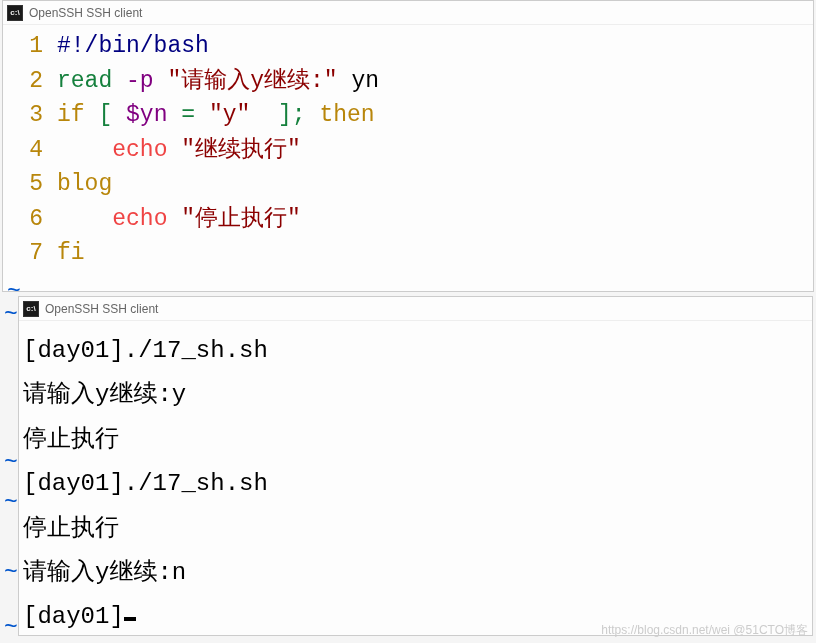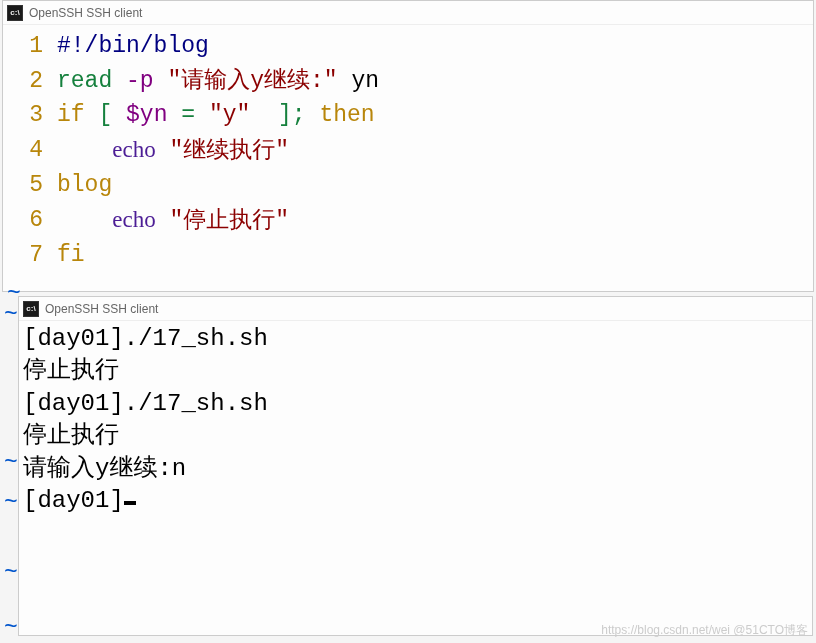--- a/index.html
+++ b/index.html
@@ -61,38 +61,38 @@
     }
     .line-number {
       width: 54px;
       text-align: right;
       padding-right: 14px;
       color: #b8860b;
       user-select: none;
     }
     .tok-brown { color: #15803d; }
     .tok-darkred { color: #8b0000; }
-    .tok-green { color: #4c1d95; font-family: Liberation Serif, serif; }
+    .tok-green { color: #ef4444; }
     .tok-navy { color: #000080; }
     .tok-purple { color: #800080; }
     .tok-yellow { color: #b8860b; margin-top: 16px; }
     .tilde-col {
       color: #0055cc;
       font-size: 23px;
       line-height: 1.5;
       padding-left: 4px;
     }
     .terminal-area {
       font-family: "Courier New", monospace;
       font-size: 24px;
       line-height: 1.35;
       padding: 2px 4px;
       color: #000;
     }
-    .term-line { white-space: pre; }
+    .term-line { white-space: pre; margin-top: 12px; }
     .cursor {
       display: inline-block;
       width: 12px;
       height: 4px;
       background: #000;
       vertical-align: baseline;
       margin-bottom: 2px;
     }
     .left-tilde {
       position: absolute;
@@ -112,21 +112,21 @@
   </style>
 </head>
 <body>
 
 <div class="window window-top">
   <div class="titlebar">
     <span class="titlebar-icon">c:\</span>
     <span>OpenSSH SSH client</span>
   </div>
   <div class="code-area" id="code-area">
-      <div class="code-line"><span class="line-number">1</span><span><span class="tok-navy">#!/bin/blog</span></span></div>
+      <div class="code-line"><span class="line-number">1</span><span><span class="tok-navy">#!/bin/bash</span></span></div>
       <div class="code-line"><span class="line-number">2</span><span><span class="tok-brown">read</span><span> </span><span class="tok-purple">-p</span><span> </span><span class="tok-darkred">"请输入y继续:"</span><span> yn</span></span></div>
       <div class="code-line"><span class="line-number">3</span><span><span class="tok-yellow">if</span><span> </span><span class="tok-brown">[</span><span> </span><span class="tok-purple">$yn</span><span> </span><span class="tok-brown">=</span><span> </span><span class="tok-darkred">"y"</span><span>  </span><span class="tok-brown">]</span><span class="tok-brown">;</span><span> </span><span class="tok-yellow">then</span></span></div>
       <div class="code-line"><span class="line-number">4</span><span><span>    </span><span class="tok-green">echo</span><span> </span><span class="tok-darkred">"继续执行"</span></span></div>
       <div class="code-line"><span class="line-number">5</span><span><span class="tok-yellow">blog</span></span></div>
       <div class="code-line"><span class="line-number">6</span><span><span>    </span><span class="tok-green">echo</span><span> </span><span class="tok-darkred">"停止执行"</span></span></div>
       <div class="code-line"><span class="line-number">7</span><span><span class="tok-yellow">fi</span></span></div>
     </div>
   <div class="tilde-col" id="tilde-top">~</div>
 </div>
 
@@ -138,20 +138,21 @@
     <div class="left-tilde" style="top: 615px;">~</div>
   </div>
 
 <div class="window window-bottom">
   <div class="titlebar">
     <span class="titlebar-icon">c:\</span>
     <span>OpenSSH SSH client</span>
   </div>
   <div class="terminal-area" id="terminal-area">
       <div class="term-line">[day01]./17_sh.sh</div>
+      <div class="term-line">请输入y继续:y</div>
       <div class="term-line">停止执行</div>
       <div class="term-line">[day01]./17_sh.sh</div>
       <div class="term-line">停止执行</div>
       <div class="term-line">请输入y继续:n</div>
       <div class="term-line"><span>[day01]</span><span class="cursor"></span></div>
     </div>
 </div>
 
 <div class="watermark">https://blog.csdn.net/wei @51CTO博客</div>
 

